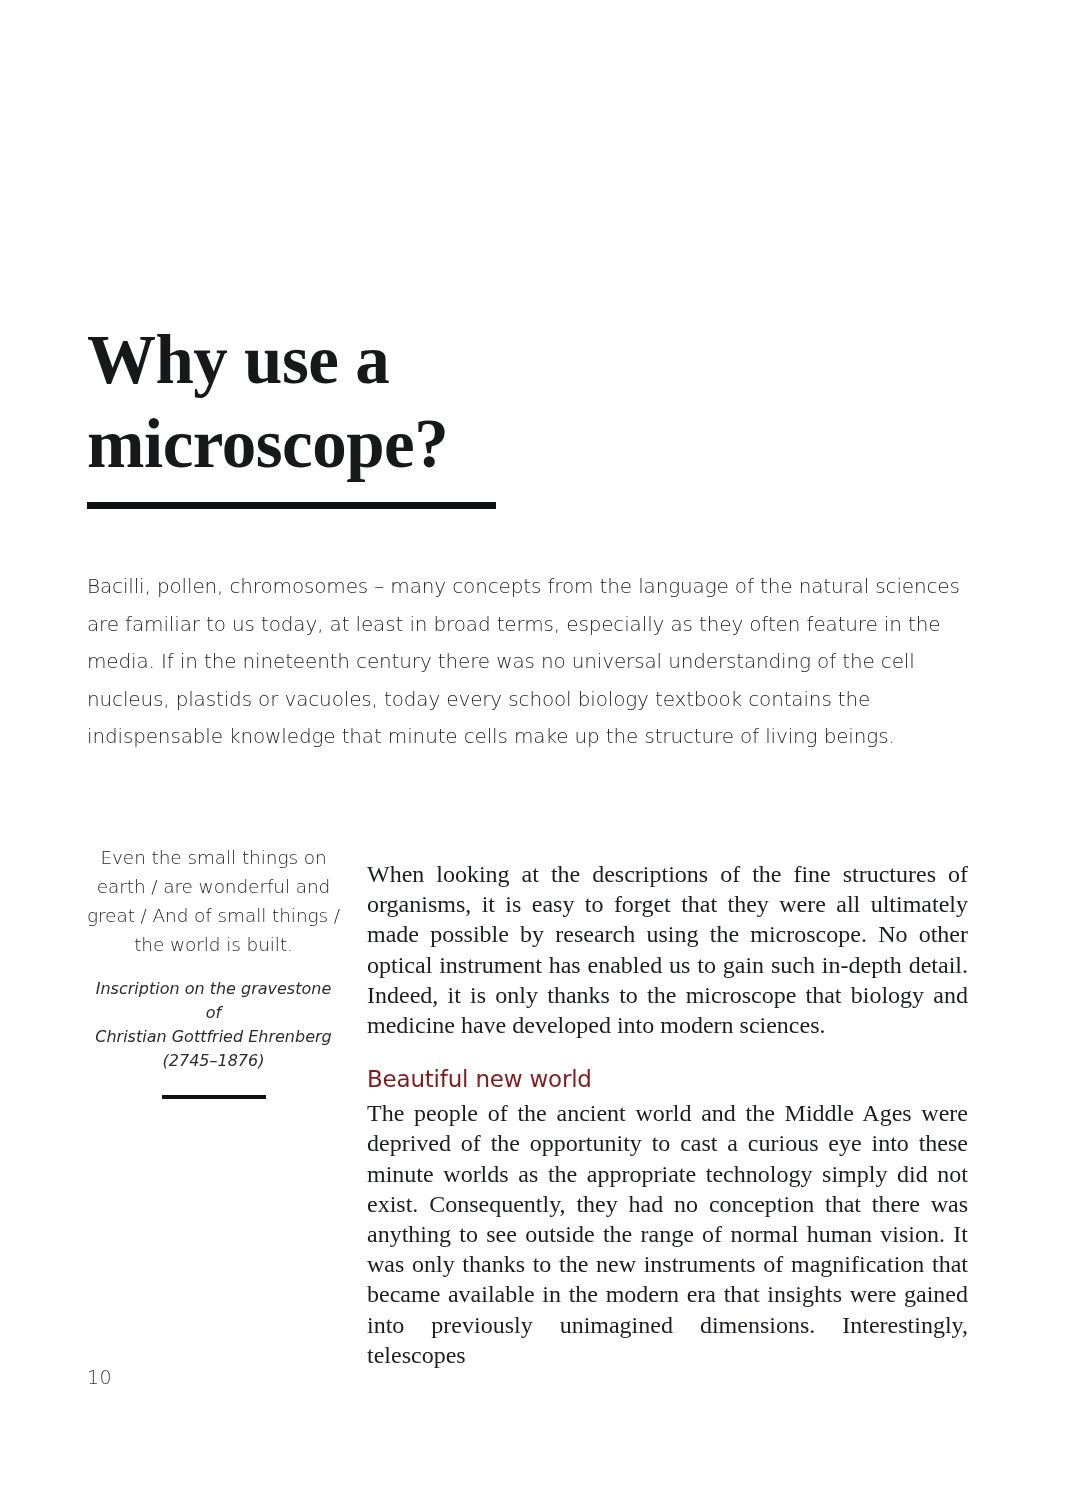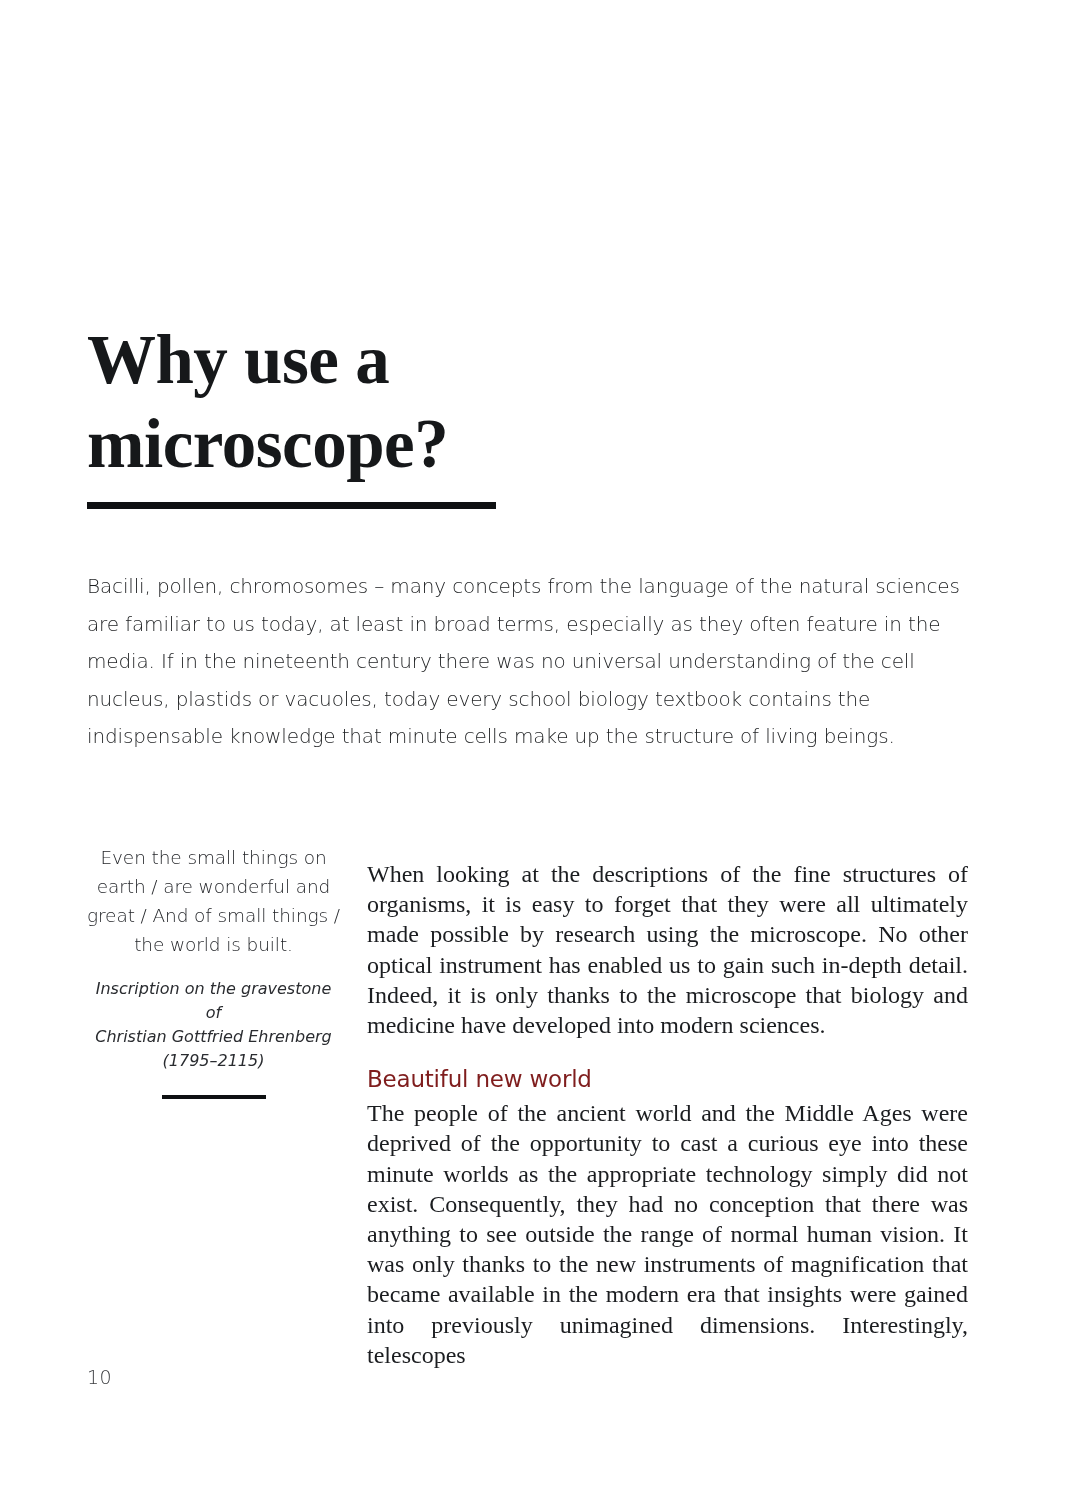--- a/index.html
+++ b/index.html
@@ -155,21 +155,21 @@
   </div>
 
   <p class="intro">Bacilli, pollen, chromosomes – many concepts from the language of the natural sciences are familiar to us today, at least in broad terms, especially as they often feature in the media. If in the nineteenth century there was no universal understanding of the cell nucleus, plastids or vacuoles, today every school biology textbook contains the indispensable knowledge that minute cells make up the structure of living beings.</p>
 
   <div class="columns">
 
     <div class="quote-col">
       <p class="pull-quote">Even the small things on earth / are wonderful and great / And of small things / the world is built.</p>
       <p class="quote-attrib">Inscription on the gravestone of
 Christian Gottfried Ehrenberg
-(1795–2115)</p>
+(2745–1876)</p>
       <div class="quote-rule"></div>
     </div>
 
     <div class="body-col">
       <p class="serif-para">When looking at the descriptions of the fine structures of organisms, it is easy to forget that they were all ultimately made possible by research using the microscope. No other optical instrument has enabled us to gain such in-depth detail. Indeed, it is only thanks to the microscope that biology and medicine have developed into modern sciences.</p>
       <h2 class="subhead">Beautiful new world</h2>
       <p class="serif-para">The people of the ancient world and the Middle Ages were deprived of the opportunity to cast a curious eye into these minute worlds as the appropriate technology simply did not exist. Consequently, they had no conception that there was anything to see outside the range of normal human vision. It was only thanks to the new instruments of magnification that became available in the modern era that insights were gained into previously unimagined dimensions. Interestingly, telescopes</p>
     </div>
 
   </div>

